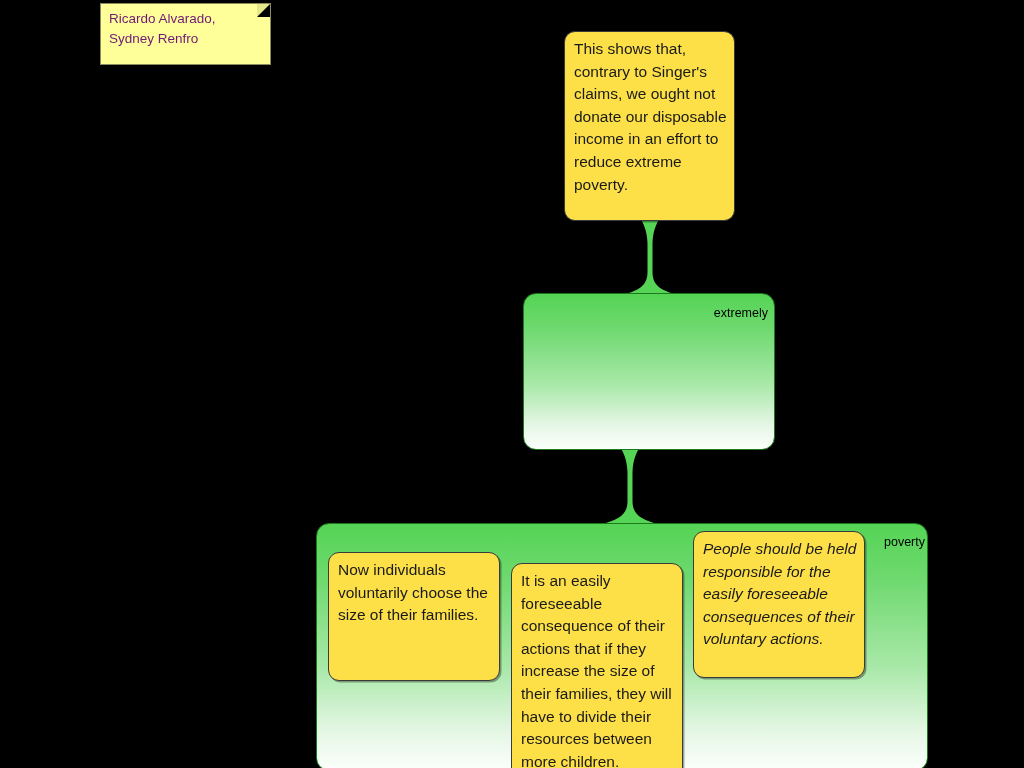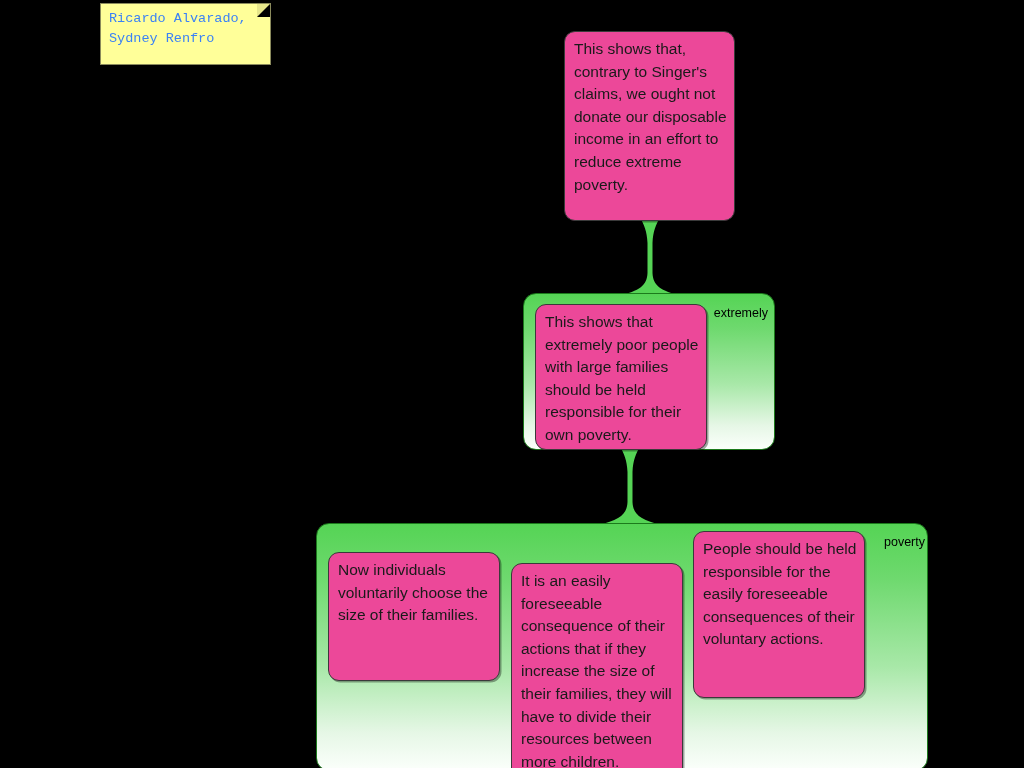--- a/index.html
+++ b/index.html
@@ -42,52 +42,52 @@
     top: 0; left: 0;
     width: 0; height: 0;
     border-left: 13px solid #e6e68a;
     border-bottom: 13px solid transparent;
   }
   .sticky-note-text {
     position: absolute;
     left: 8px;
     top: 5px;
     right: 6px;
-    font-family: Liberation Mono, monospace;
+    font-family: Liberation Sans, sans-serif;
     font-size: 13.5px;
     line-height: 20px;
-    color: #3b82f6;
+    color: #701a75;
     white-space: pre-line;
   }
 
   
   .card {
     position: absolute;
-    background: #ec4899;
+    background: #fde047;
     border: 1.6px solid #3a3a3a;
     border-radius: 11px;
     box-sizing: border-box;
     box-shadow: 1.5px 1.5px 0px rgba(0,0,0,0.35);
   }
   .card-text {
     position: absolute;
     left: 9px;
     right: 7px;
     top: 6px;
     font-size: 15.5px;
     line-height: 22.6px;
     color: #1a1a1a;
     font-family: "Liberation Sans", sans-serif;
   }
 
   #card-top { left: 564px; top: 31px; width: 171px; height: 190px; }
   #card-mid { left: 535px; top: 304px; width: 172px; height: 146px; }
   #card-b1  { left: 328px; top: 552px; width: 172px; height: 129px; }
   #card-b2  { left: 511px; top: 531px; width: 172px; height: 237px; margin-top: 32px; }
-  #card-b3  { left: 693px; top: 531px; width: 172px; height: 167px; }
+  #card-b3  { left: 693px; top: 531px; width: 172px; height: 147px; font-style: italic; }
 
   
   .group {
     position: absolute;
     border-radius: 13px;
     box-sizing: border-box;
     background: linear-gradient(to bottom, #55d455 0%, #6ed96e 22%, #a8e8a8 58%, #e6f7e6 85%, #fbfffb 100%);
     border: 1px solid #1c7a1c;
   }
   #group-mid    { left: 523px; top: 293px; width: 252px; height: 157px; }
@@ -130,23 +130,20 @@
     <path d="M 28,0 L 48,0 C 44,8 41,14 40.5,26 L 40.5,56 C 41,68 48,74 70,79 L 6,79 C 28,74 35,68 35.5,56 L 35.5,26 C 35,14 32,8 28,0 Z" fill="#55d455"></path>
   </svg>
 
   <div class="card" id="card-top">
     <div class="card-text">This shows that, contrary to Singer's claims, we ought not donate our disposable income in an effort to reduce extreme poverty.</div>
   </div>
 
   <div class="group" id="group-mid">
     <div class="group-label" id="label-mid">extremely</div>
   </div>
-  <div class="card" id="card-mid">
-    <div class="card-text">This shows that extremely poor people with large families should be held responsible for their own poverty.</div>
-  </div>
 
   <div class="group" id="group-bottom">
     <div class="group-label" id="label-bottom">poverty</div>
   </div>
   <div class="card" id="card-b1">
     <div class="card-text">Now individuals voluntarily choose the size of their families.</div>
   </div>
   <div class="card" id="card-b2">
     <div class="card-text">It is an easily foreseeable consequence of their actions that if they increase the size of their families, they will have to divide their resources between more children.</div>
   </div>

